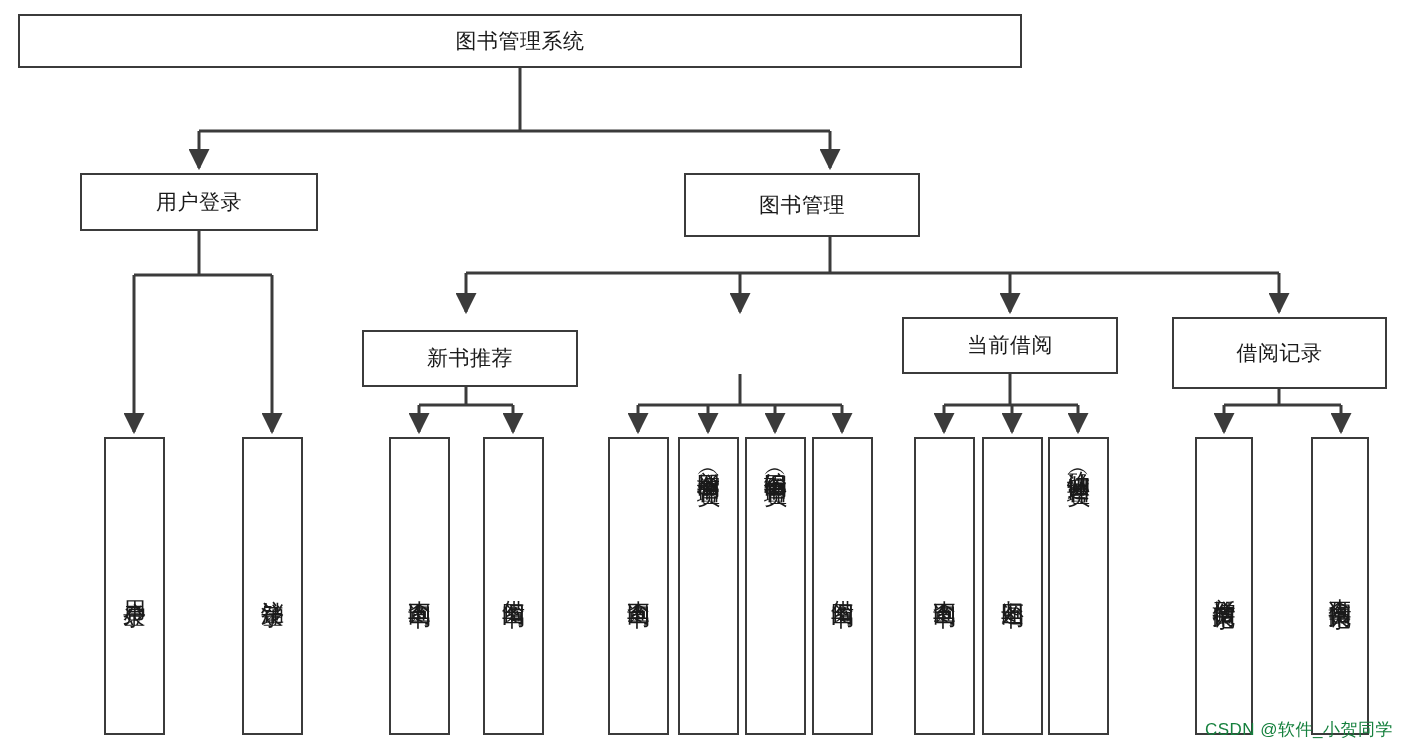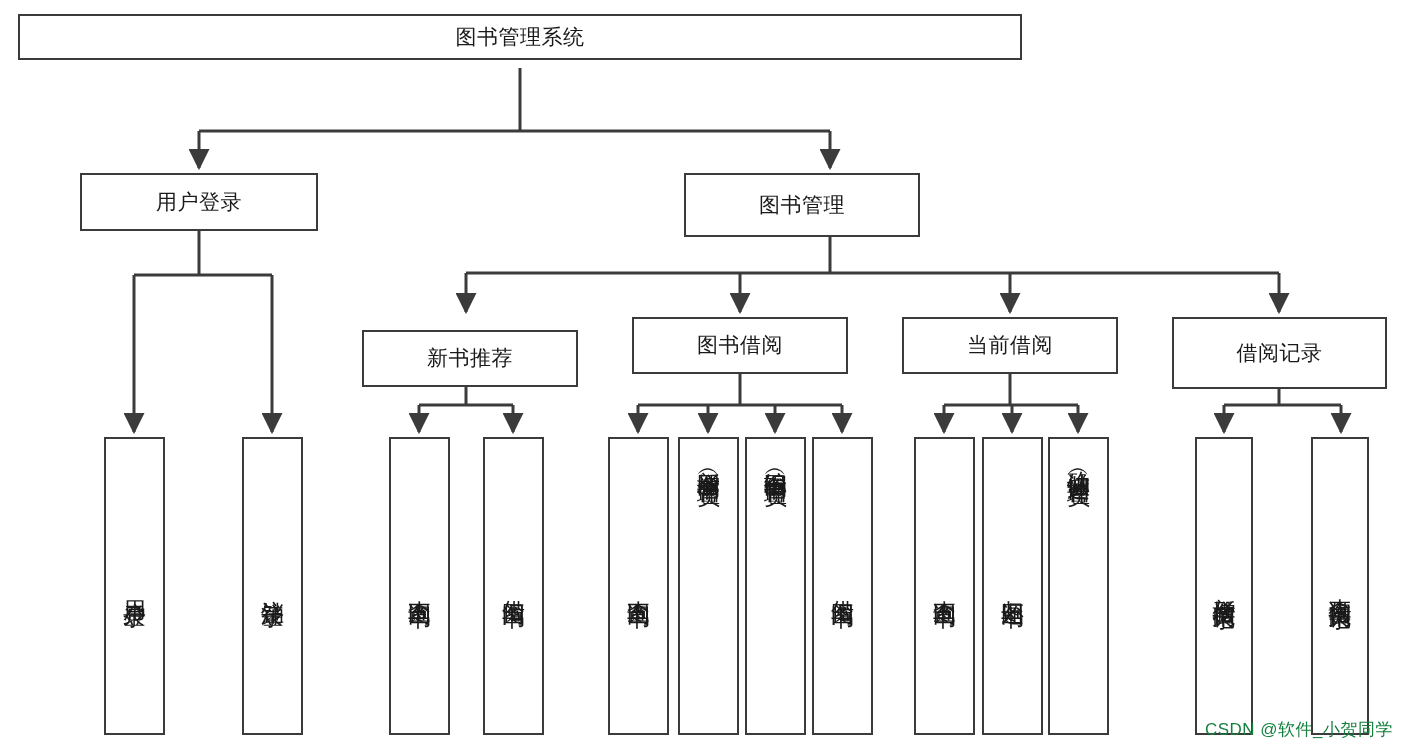--- a/index.html
+++ b/index.html
@@ -117,36 +117,33 @@
       <path d="M 1012 405 L 1012 432" marker-end="url(#arrow)"></path>
       <path d="M 1078 405 L 1078 432" marker-end="url(#arrow)"></path>
 
       <path d="M 1279 374 L 1279 405"></path>
       <path d="M 1224 405 L 1341 405"></path>
       <path d="M 1224 405 L 1224 432" marker-end="url(#arrow)"></path>
       <path d="M 1341 405 L 1341 432" marker-end="url(#arrow)"></path>
     </g>
   </svg>
 
-  <div class="node horiz" style="left:18px; top:14px; width:1004px; height:46px;">
+  <div class="node horiz" style="left:18px; top:14px; width:1004px; height:54px;">
     <span class="label">图书管理系统</span>
   </div>
 
   <div class="node horiz" style="left:80px; top:173px; width:238px; height:58px;">
     <span class="label">用户登录</span>
   </div>
   <div class="node horiz" style="left:684px; top:173px; width:236px; height:64px;">
     <span class="label">图书管理</span>
   </div>
 
   <div class="node horiz" style="left:362px; top:317px; width:216px; height:57px;margin-top:13px;">
     <span class="label">新书推荐</span>
-  </div>
-  <div class="node horiz" style="left:632px; top:317px; width:216px; height:57px;">
-    <span class="label">图书借阅</span>
   </div>
   <div class="node horiz" style="left:902px; top:317px; width:216px; height:57px;">
     <span class="label">当前借阅</span>
   </div>
   <div class="node horiz" style="left:1172px; top:317px; width:215px; height:72px;">
     <span class="label">借阅记录</span>
   </div>
 
   <div class="node vert center" style="left:104px; top:437px; width:61px; height:298px;">
     <span class="label">用户登录</span>

